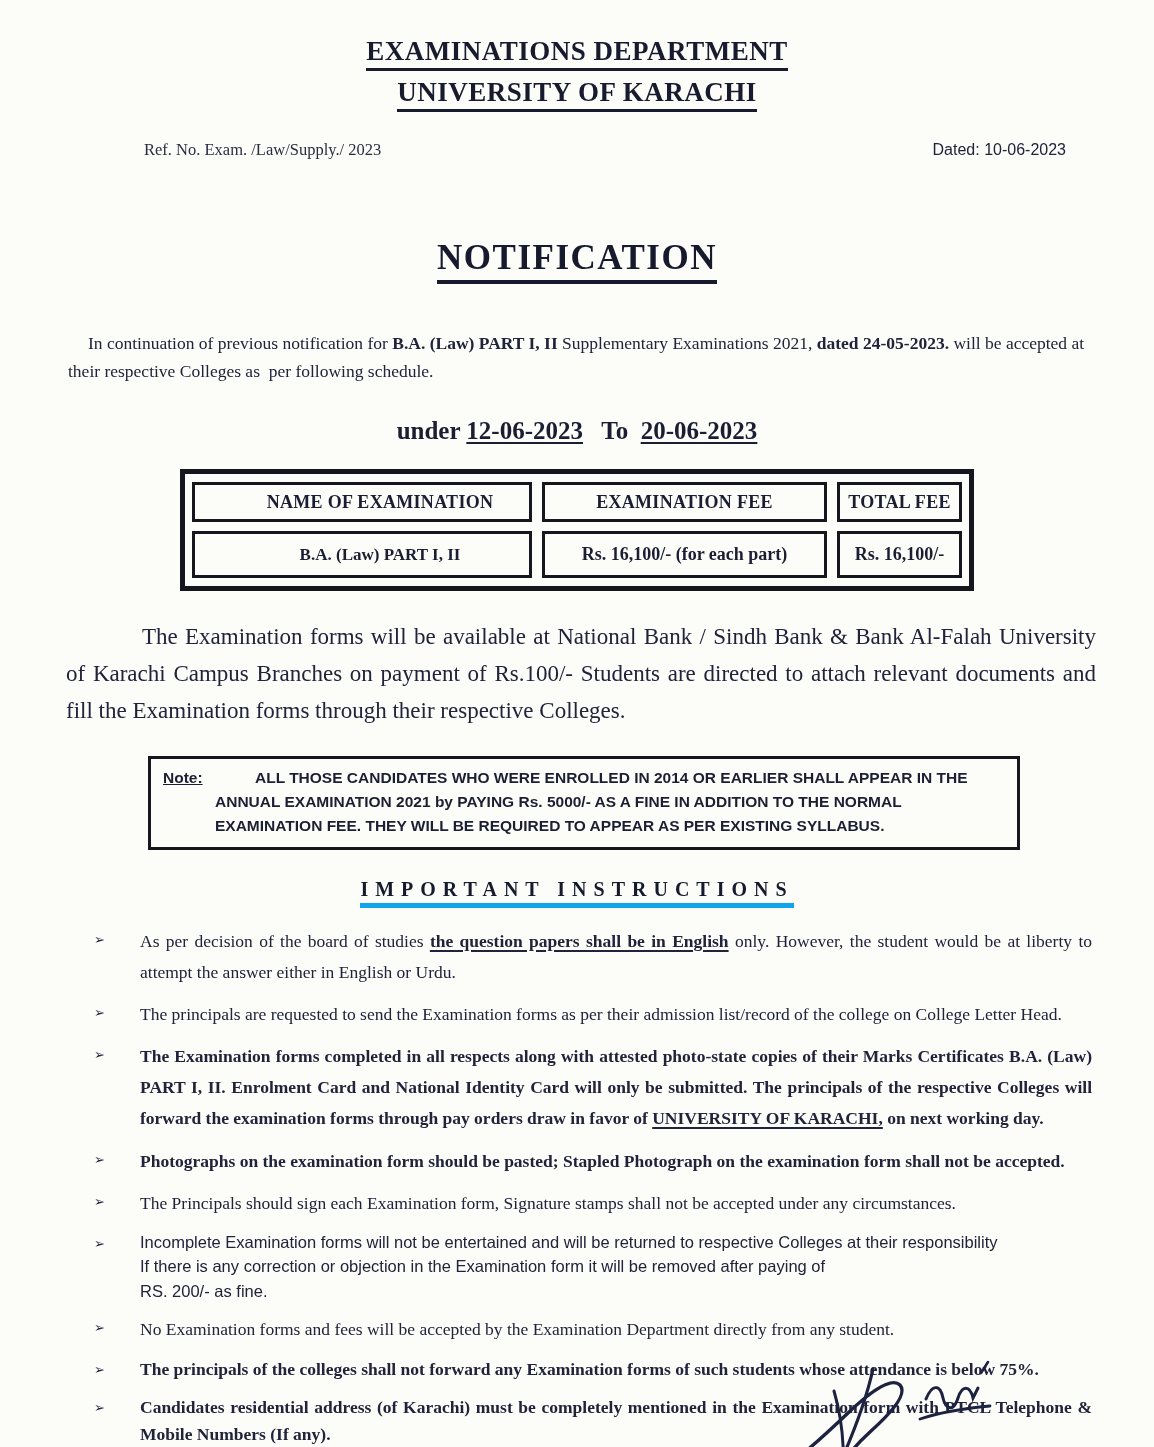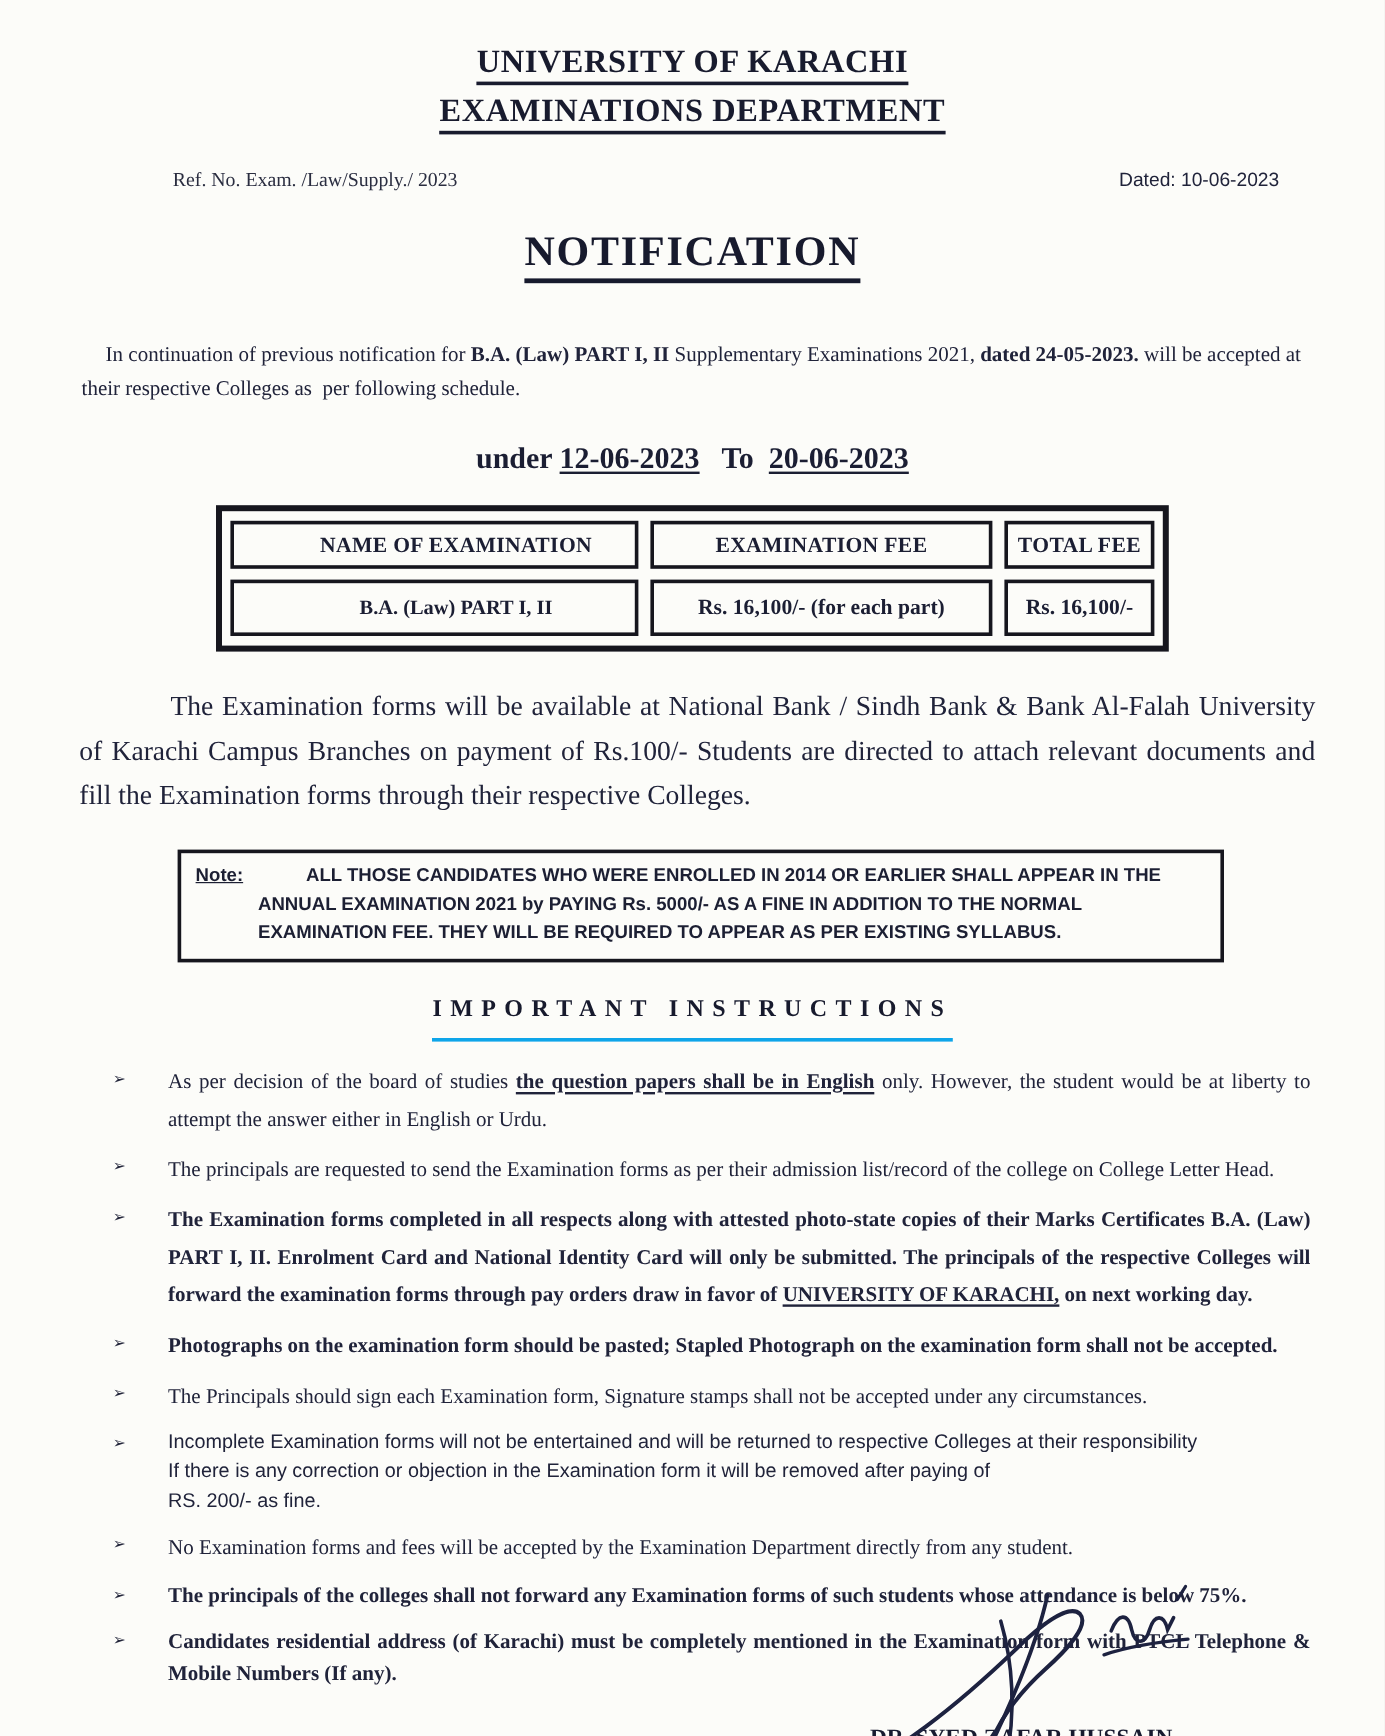--- a/index.html
+++ b/index.html
@@ -27,21 +27,21 @@
     margin-top:28px; padding:0 88px 0 144px;
     font-size:16.5px;
   }
   .ref-no { font-family:"Liberation Serif", serif; color:#2a2d40; }
   .dated { font-family:"Liberation Sans", sans-serif; font-size:16px; color:#20233a;padding-left:48px; }
   .notif-title { text-align:center; margin-top:30px; }
   .notif-title span {
     display:inline-block;
     font-size:35px; font-weight:bold; letter-spacing:1.5px;
     color:#171a2d;
-    border-bottom:4px solid #171a2d; padding-bottom:2px;
+    border-bottom:4px solid #171a2d; padding-bottom:2px;margin-top:48px;
   }
   
   .intro {
     margin:46px 62px 0 68px;
     font-size:17.5px; line-height:1.58;
     text-indent:20px; color:#20233a;
   }
   .intro span, .rich span { white-space:pre-wrap; }
   
   .schedule {
@@ -86,21 +86,21 @@
     position:absolute; left:12px; top:7px;
     text-decoration:underline;
   }
   .note-text { margin-left:38px; text-indent:40px; }
   
   .instr-heading { text-align:center; margin-top:28px; }
   .instr-heading span {
     display:inline-block;
     font-size:20px; font-weight:bold; letter-spacing:7px;
     color:#171a2d;
-    border-bottom:3px solid #0ea5e9; padding-bottom:12px;
+    border-bottom:5px solid #0ea5e9; padding-bottom:2px;
   }
   .instr-list { list-style:none; margin:18px 56px 0 94px; }
   .instr-list li { display:flex; margin-bottom:11px; }
   .marker {
     flex:none; width:46px;
     font-family:"DejaVu Sans", sans-serif;
     font-size:13px; color:#23263b; padding-top:6px;
   }
   .txt {
     flex:1; font-size:17.5px; line-height:1.78;
@@ -126,22 +126,22 @@
     pointer-events:none;
   }
   .sig-svg path { stroke:#1d2240; fill:none; stroke-linecap:round; }
 </style>
 </head>
 <body>
 
 <div class="page">
 
   <div class="masthead">
+    <div class="hline"><span>EXAMINATIONS DEPARTMENT</span></div>
     <div class="hline"><span>UNIVERSITY OF KARACHI</span></div>
-    <div class="hline"><span>EXAMINATIONS DEPARTMENT</span></div>
   </div>
 
   <div class="ref-row">
     <span class="ref-no">Ref. No. Exam. /Law/Supply./ 2023</span>
     <span class="dated">Dated: 10-06-2023</span>
   </div>
 
   <div class="notif-title">
     <span>NOTIFICATION</span>
   </div>

